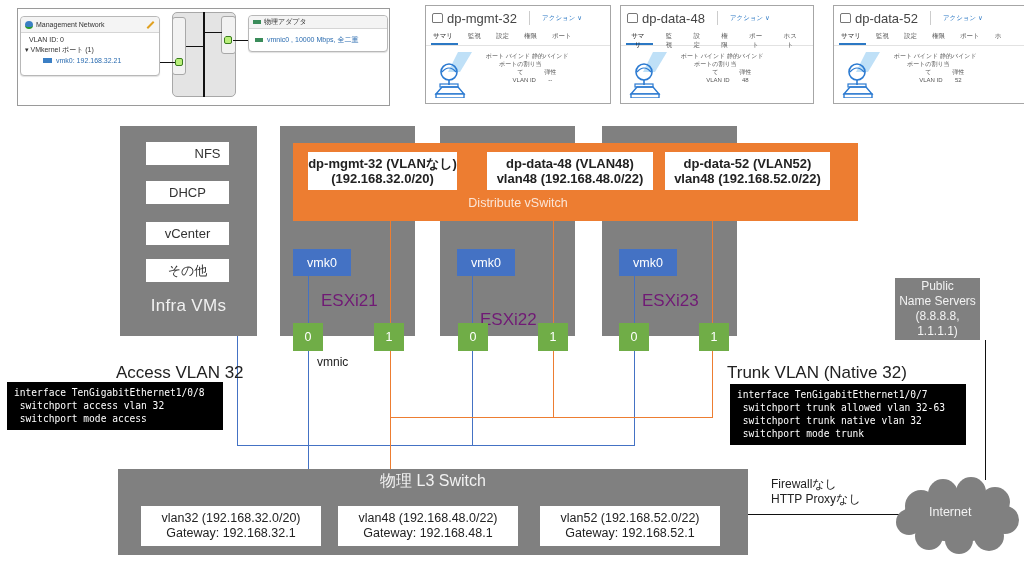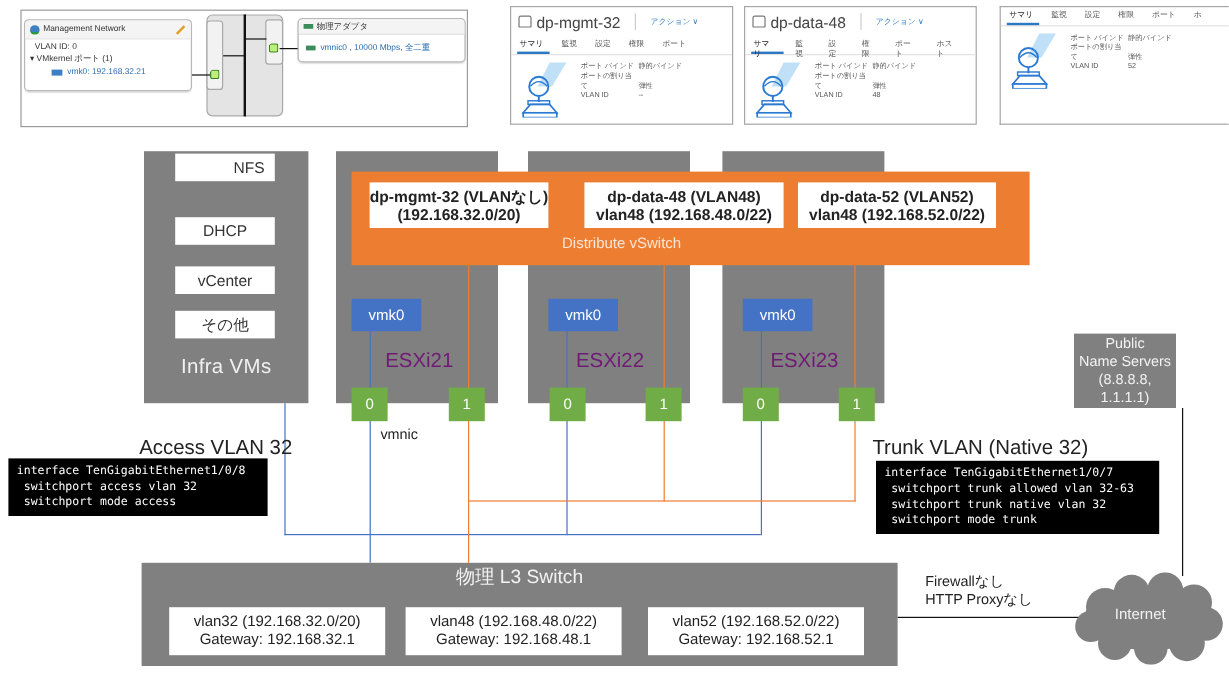--- a/index.html
+++ b/index.html
@@ -21,21 +21,21 @@
   .sw-right { left:221px; top:16px; width:15px; height:38px; background:#f2f2f2; border:1px solid #a8a8a8; border-radius:3px; }
   .vline { background:#111; width:2px; }
   .hline { background:#111; height:1px; }
   .port-sq { width:8px; height:8px; background:#b9ef7a; border:1px solid #3b7d1e; border-radius:2px 2px 2px 2px; clip-path:polygon(25% 0,100% 0,100% 100%,0 100%,0 25%); }
   .pa-card { left:248px; top:15px; width:140px; height:37px; border:1px solid #b8b8b8; border-radius:4px; background:#fff; box-shadow:0 1px 1px rgba(0,0,0,.12); }
   .pa-head { height:12px; background:#f4f4f4; border-bottom:1px solid #d5d5d5; font-size:7px; color:#333; display:flex; align-items:center; gap:3px; padding:0 4px; border-radius:4px 4px 0 0; }
   .pa-row { font-size:7px; color:#2b6cb0; display:flex; align-items:center; gap:4px; padding:6px 0 0 6px; }
   .nic-green { display:inline-block; width:8px; height:4px; background:#3a8c5a; }
 
   
-  .dp-card { top:5px; height:99px; border:1px solid #a6a6a6; background:#fff; }
+  .dp-card { top:5px; height:99px; border:1px solid #a6a6a6; background:#fff;text-align:center; }
   .dp-title-row { display:flex; align-items:center; height:24px; padding-left:6px; gap:4px; }
   .dp-icon { width:11px; height:10px; border:1px solid #777; border-radius:2px 2px 1px 1px; box-sizing:border-box; }
   .dp-title { font-size:13px; color:#444; }
   .dp-sep { width:1px; height:14px; background:#ccc; margin:0 8px; }
   .dp-action { font-size:6.5px; color:#2b78c4; }
   .dp-tabs { display:flex; gap:0; padding-left:5px; height:15px; border-bottom:1px solid #e2e2e2; }
   .dp-tab { font-size:6.5px; color:#555; padding:2px 5px 0 2px; margin-right:8px; }
   .dp-tab.active { color:#222; border-bottom:2px solid #2b78c4; }
   .dp-body { position:relative; height:58px; }
   .dp-props { position:absolute; left:58px; top:6px; font-size:6px; color:#555; line-height:8px; }
@@ -162,20 +162,26 @@
     </svg>
     <div class="dp-props">
       <div><span class="k">ポート バインド</span><span>静的バインド</span></div>
       <div><span class="k">ポートの割り当て</span><span>弾性</span></div>
       <div><span class="k">VLAN ID</span><span>48</span></div>
     </div>
   </div>
 </div>
 
 <div class="abs dp-card" style="left:833px;width:191px;border-right:none;">
+  <div class="dp-title-row">
+    <span class="dp-icon"></span>
+    <span class="dp-title">dp-data-52</span>
+    <span class="dp-sep"></span>
+    <span class="dp-action">アクション ∨</span>
+  </div>
   <div class="dp-tabs">
     <span class="dp-tab active">サマリ</span>
     <span class="dp-tab">監視</span>
     <span class="dp-tab">設定</span>
     <span class="dp-tab">権限</span>
     <span class="dp-tab">ポート</span>
     <span class="dp-tab">ホ</span>
   </div>
   <div class="dp-body">
     <svg class="dp-illus" viewBox="0 0 48 48">
@@ -203,21 +209,21 @@
 
 <div class="abs line-orange" style="left:390px;top:221px;width:1px;height:248px;"></div>
 <div class="abs line-orange" style="left:553px;top:221px;width:1px;height:197px;"></div>
 <div class="abs line-orange" style="left:712px;top:221px;width:1px;height:197px;"></div>
 <div class="abs line-orange" style="left:390px;top:417px;width:323px;height:1px;"></div>
 
 <div class="abs line-black" style="left:748px;top:514px;width:152px;height:1px;"></div>
 <div class="abs line-black" style="left:985px;top:340px;width:1px;height:140px;"></div>
 
 <div class="abs gray infra-box"></div>
-<div class="abs infra-item" style="top:128px;padding-left:40px;">NFS</div>
+<div class="abs infra-item" style="top:142px;padding-left:40px;">NFS</div>
 <div class="abs infra-item" style="top:181px;">DHCP</div>
 <div class="abs infra-item" style="top:222px;">vCenter</div>
 <div class="abs infra-item" style="top:259px;">その他</div>
 <div class="abs infra-label">
   <div>Infra VMs</div>
 </div>
 
 <div class="abs gray esxi" style="left:280px;"></div>
 <div class="abs gray esxi" style="left:440px;"></div>
 <div class="abs gray esxi" style="left:602px;"></div>
@@ -242,21 +248,21 @@
   <div>dp-data-52 (VLAN52)</div>
   <div>vlan48 (192.168.52.0/22)</div>
 </div>
 <div class="abs dvs-label">Distribute vSwitch</div>
 
 <div class="abs vmk" style="left:293px;">vmk0</div>
 <div class="abs vmk" style="left:457px;">vmk0</div>
 <div class="abs vmk" style="left:619px;">vmk0</div>
 
 <div class="abs esxi-label" style="left:321px;">ESXi21</div>
-<div class="abs esxi-label" style="left:480px;">ESXi22</div>
+<div class="abs esxi-label" style="left:480px;margin-top:19px;">ESXi22</div>
 <div class="abs esxi-label" style="left:642px;">ESXi23</div>
 
 <div class="abs nic" style="left:293px;">0</div>
 <div class="abs nic" style="left:374px;">1</div>
 <div class="abs nic" style="left:458px;">0</div>
 <div class="abs nic" style="left:538px;">1</div>
 <div class="abs nic" style="left:619px;">0</div>
 <div class="abs nic" style="left:699px;">1</div>
 <div class="abs caption" style="left:317px;top:355px;font-size:12px;">vmnic</div>
 

